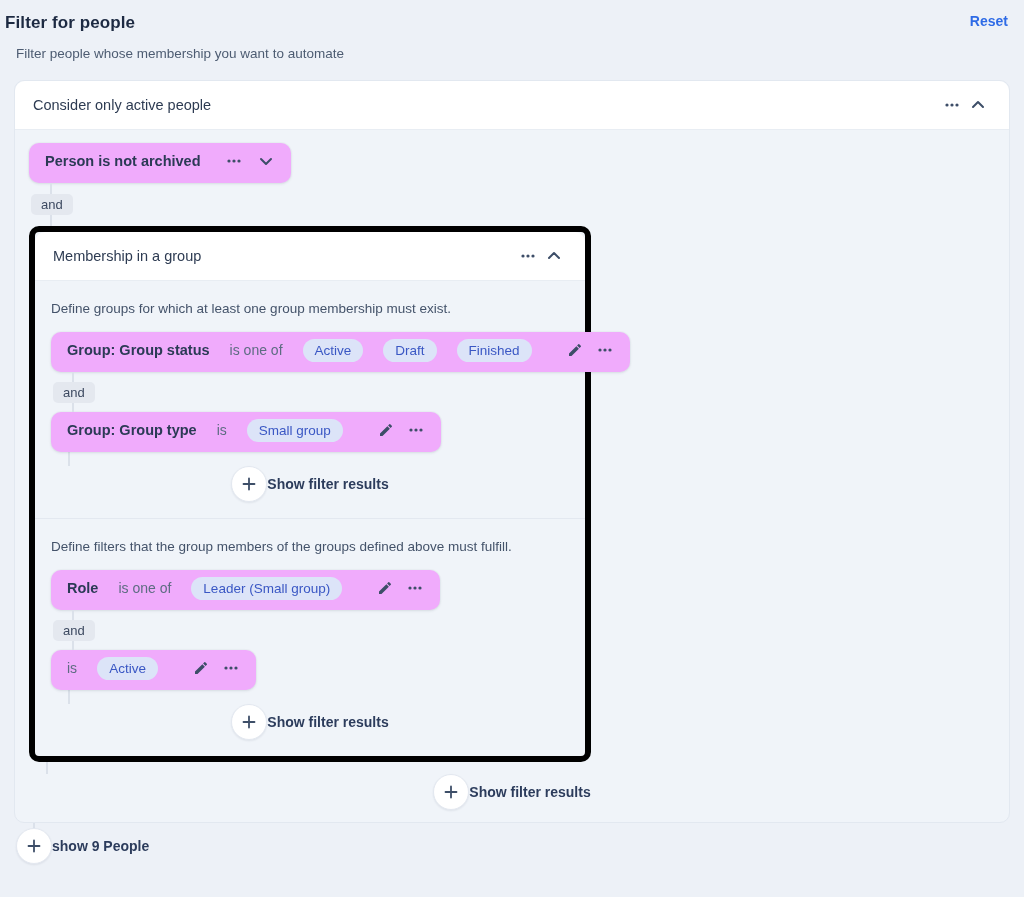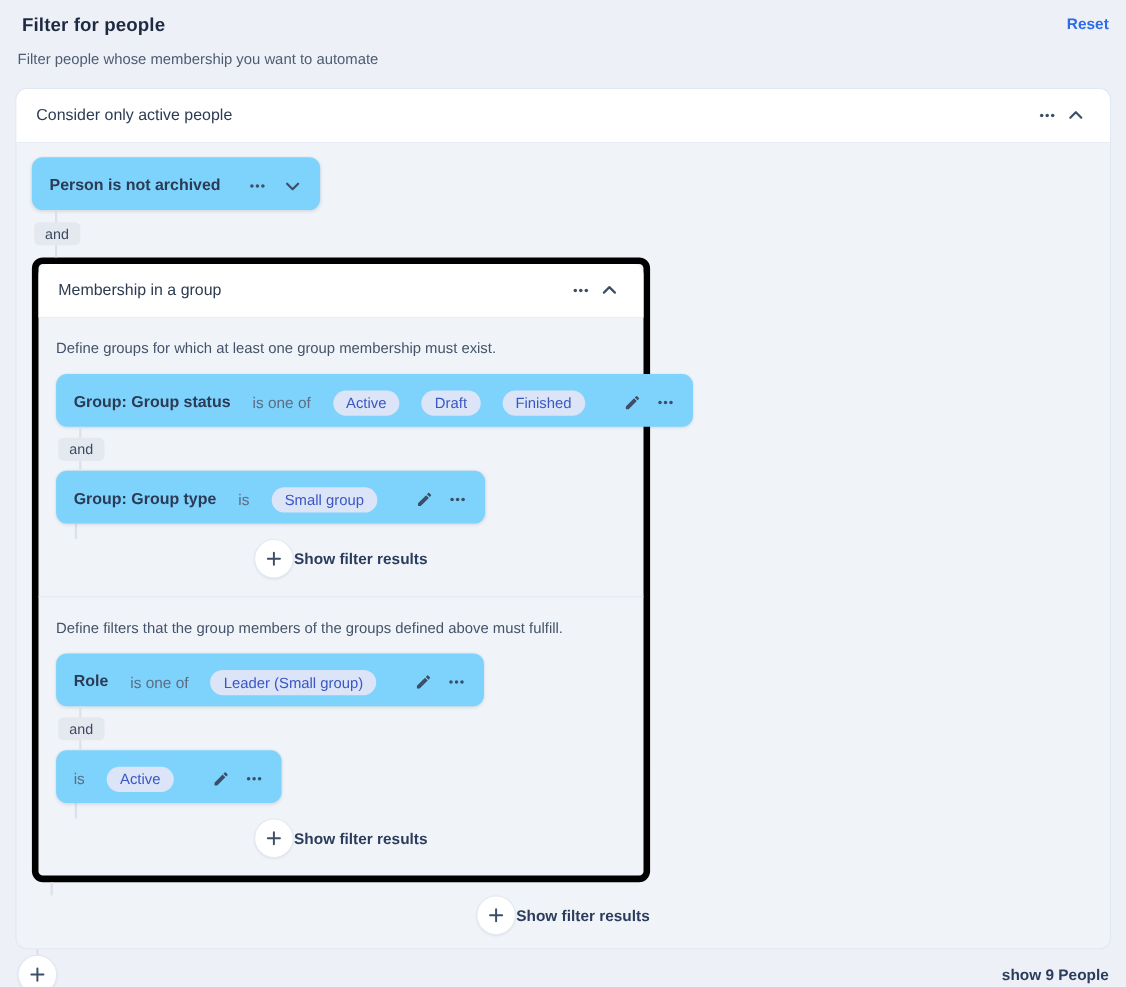--- a/index.html
+++ b/index.html
@@ -4,39 +4,39 @@
 <style>
   * { box-sizing: border-box; margin: 0; padding: 0; }
   html, body { width: 1024px; height: 897px; }
   body {
     background: #edf1f7;
     font-family: "Liberation Sans", "DejaVu Sans", sans-serif;
     color: #2b3a55;
     overflow: hidden;
   }
   
-  .top-row { display: flex; justify-content: space-between; align-items: flex-start; padding: 13px 16px 0 20px; }
+  .top-row { display: flex; justify-content: space-between; align-items: flex-start; padding: 13px 16px 0 5px; }
   .page-title { font-size: 17px; font-weight: 700; color: #1d2a42; letter-spacing: .1px; }
   .reset-link { font-size: 14px; font-weight: 700; color: #2e6be6; cursor: pointer; background: none; border: none; font-family: inherit; }
   .subtitle { padding: 13px 16px 0 16px; font-size: 13.5px; color: #4d5c72; }
 
   
   .panel { margin: 19px 14px 0 14px; background: #f0f4f9; border: 1px solid #e2e8f0; border-radius: 10px; }
   .bar-header { display: flex; align-items: center; background: #ffffff; border-bottom: 1px solid #e8edf3; border-radius: 10px 10px 0 0; padding: 11px 18px; }
   .bar-header .bar-label { flex: 1; font-size: 14.5px; font-weight: 500; color: #2d3b52; }
   .panel-body { padding: 13px 14px 12px 14px; }
 
   .icon-btn { background: none; border: none; color: #3d4e68; width: 26px; height: 26px; display: inline-flex; align-items: center; justify-content: center; cursor: pointer; padding: 0; }
   .icon-btn svg { display: block; }
 
   
   .chip-card, .cond-card {
-    display: inline-flex; align-items: center; background: #7dd3fc; border-radius: 10px;
+    display: inline-flex; align-items: center; background: #f0abfc; border-radius: 10px;
     box-shadow: 0 1px 3px rgba(23,37,63,0.10), 0 0 0 1px rgba(23,37,63,0.02);
-    padding: 13px 12px 9px 16px; gap: 6px;
+    padding: 5px 12px 9px 16px; gap: 6px;
   }
   .cond-card { gap: 20px; }
   .cond-field { font-size: 14.5px; font-weight: 700; color: #2b3a55; white-space: nowrap; }
   .chip-label { font-size: 14.5px; font-weight: 600; color: #2b3a55; margin-right: 14px; }
   .cond-op { font-size: 14px; color: #5d6c82; white-space: nowrap; }
   .pill { background: #dce4f8; color: #3a57c4; font-size: 13.5px; padding: 4px 12px; border-radius: 14px; white-space: nowrap; }
   .row-icons { display: inline-flex; align-items: center; gap: 4px; margin-left: 10px; }
 
   
   .connector { position: relative; height: 43px; display: flex; align-items: center; }
@@ -52,21 +52,21 @@
   .part-desc { font-size: 13.5px; color: #44536a; margin: 6px 0 16px 0; }
 
   .footer-row { display: flex; align-items: center; justify-content: center; }
   .plus-btn {
     width: 36px; height: 36px; border-radius: 50%; background: #ffffff; border: 1px solid #e3e8f0;
     color: #3d4e68; display: inline-flex; align-items: center; justify-content: center; cursor: pointer;
     box-shadow: 0 1px 2px rgba(23,37,63,0.08);
   }
   .show-results { font-size: 14px; font-weight: 700; color: #2c3c5c; cursor: pointer; background: none; border: none; font-family: inherit; }
 
-  .outside-footer { display: flex; align-items: center; justify-content: space-between; padding: 0 16px; margin-top: 0; }
+  .outside-footer { display: flex; align-items: center; justify-content: flex-start; padding: 0 16px; margin-top: 0; }
   .outside-vline { width: 2px; height: 5px; background: #dbe1ea; margin-left: 33px; }
   .show-people { font-size: 14px; font-weight: 700; color: #2c3c5c; cursor: pointer; background: none; border: none; font-family: inherit; }
 </style>
 </head>
 <body>
 
 <div class="top-row">
   <div class="page-title">Filter for people</div>
   <button class="reset-link">Reset</button>
 </div>

